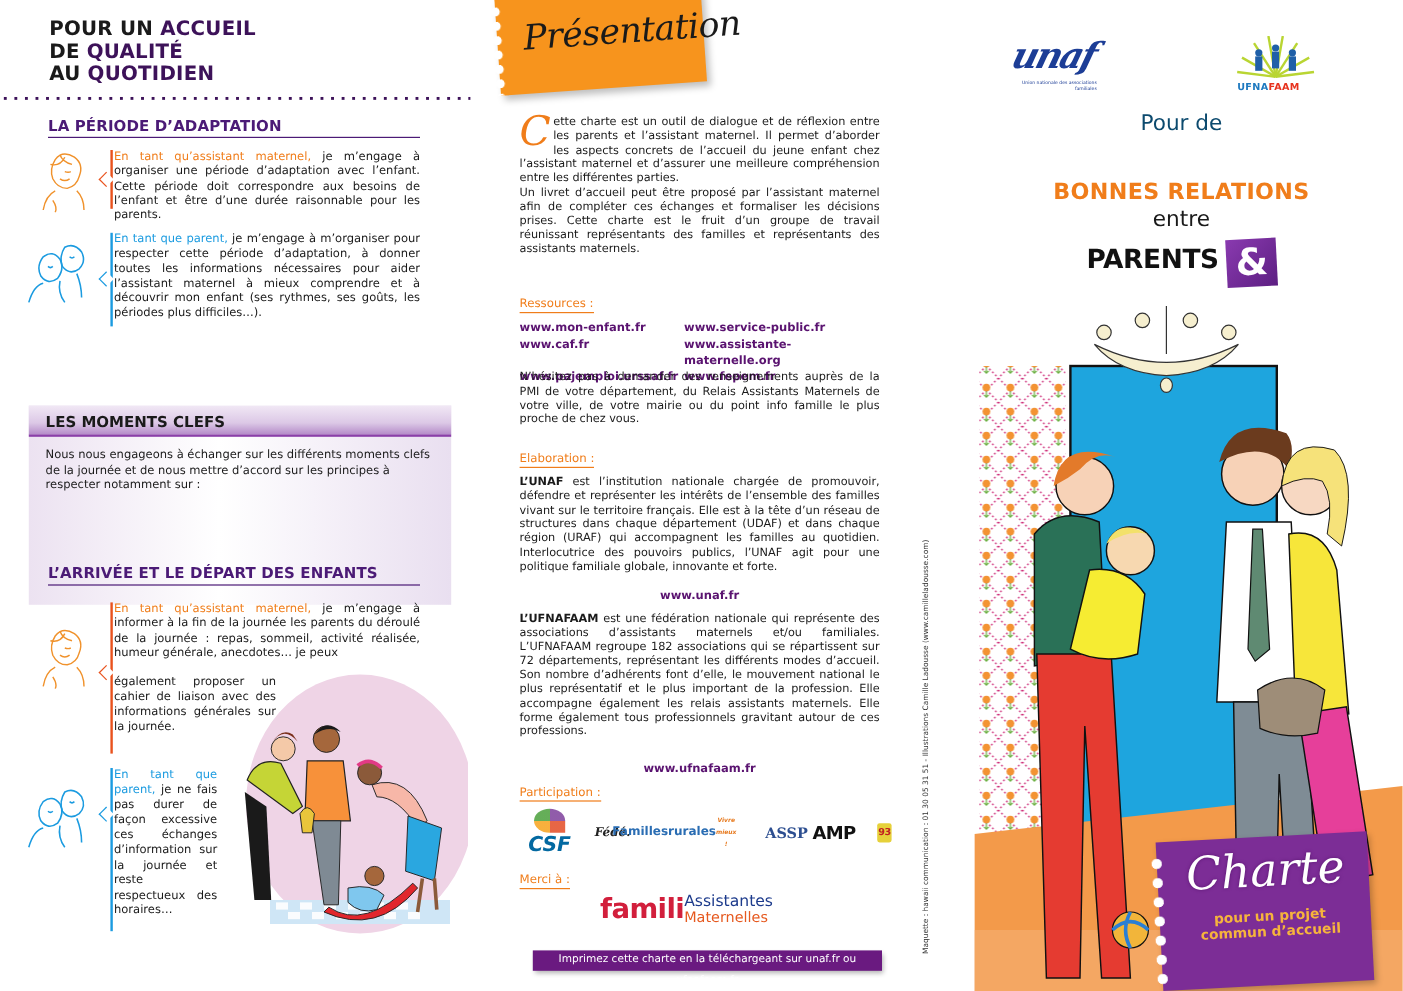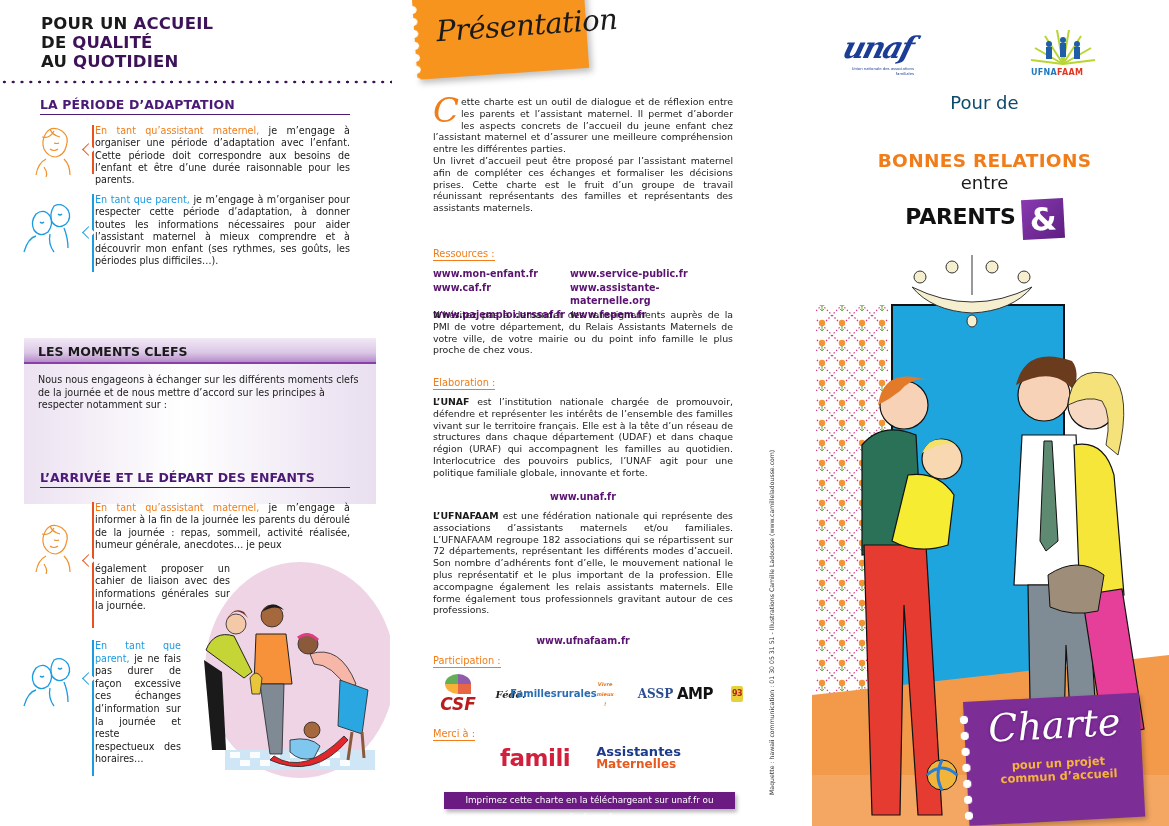--- a/index.html
+++ b/index.html
@@ -55,34 +55,34 @@
   .p2-text { position: absolute; left: 433px; width: 300px; font-size: 9.4px; line-height: 11.8px; text-align: justify; }
   .dropcap { float: left; font-family: "DejaVu Serif", serif; font-style: italic; font-size: 34px; line-height: 28px;
              color: #f07d1a; margin: 0 2px 0 0; }
   .sub-head { position: absolute; left: 433px; font-size: 9.8px; color: #f07d1a; border-bottom: 1.2px solid #f07d1a; padding-bottom: 1px; }
   .links { position: absolute; left: 433px; top: 267px; width: 310px; display: grid; grid-template-columns: 137px 170px;
            font-size: 9.6px; line-height: 13.6px; color: #5a1370; font-weight: bold; }
   .link-center { position: absolute; left: 433px; width: 300px; text-align: center; font-size: 9.6px; font-weight: bold; color: #5a1370; }
   .p2-text b { font-weight: bold; }
   .logos-row { position: absolute; left: 433px; top: 670px; width: 310px; height: 48px; display: flex; align-items: center; justify-content: space-between; }
   .logo { font-weight: bold; font-size: 12px; display: flex; align-items: center; justify-content: center; }
-  .logo-csf { width: 50px; height: 44px; color: #b91c1c; font-size: 17px; font-style: italic; position: relative; align-items: center; }
+  .logo-csf { width: 50px; height: 44px; color: #0369a1; font-size: 17px; font-style: italic; position: relative; align-items: center; }
   .logo-csf::before { content: ""; position: absolute; top: 2px; left: 12px; width: 26px; height: 20px; border-radius: 50% 50% 0 50%;
                       background: conic-gradient(#7d3f9b 0 25%, #e34b24 0 50%, #f7a21b 0 75%, #4aa03b 0); opacity: .85; }
   .logo-csf span { position: relative; top: 10px; }
   .logo-rf { width: 52px; height: 40px; font-size: 10px; color: #222; font-family: "DejaVu Serif", serif; font-style: italic; }
   .logo-fr { width: 48px; color: #2a6db3; font-size: 10px; line-height: 10px; text-align: center; flex-direction: row; }
   .logo-fr small { color: #e77a1f; font-size: 5px; font-style: italic; }
   .logo-assp { width: 40px; color: #2c4e90; font-size: 12px; font-family: "DejaVu Serif", serif; margin-left: 48px; }
   .logo-amp { width: 66px; font-size: 15px; color: #111; letter-spacing: -0.5px; gap: 16px; }
   .logo-amp i { display: inline-block; width: 22px; height: 16px; background: #e6d13a; margin-left: 2px; border-radius: 2px;
                 font-size: 8px; color: #c02020; font-style: normal; text-align: center; line-height: 16px; }
-  .logos-row2 { position: absolute; left: 500px; top: 745px; display: flex; gap: 26px; align-items: center; }
+  .logos-row2 { position: absolute; left: 500px; top: 745px; display: flex; gap: 0; align-items: center; }
   .logo-famili { font-size: 23px; color: #d21f3c; font-weight: bold; letter-spacing: -0.5px; }
-  .logo-am { display: flex; flex-direction: column; line-height: 12px; font-weight: bold; }
+  .logo-am { display: flex; flex-direction: column; line-height: 12px; font-weight: normal; }
   .logo-am .a { color: #1d3b8c; font-size: 13px; }
   .logo-am .m { color: #e6591f; font-size: 12px; }
   .download-bar { position: absolute; left: 444px; top: 792px; width: 291px; height: 17px; background: #6a1a80;
                   color: #fff; font-size: 8.8px; line-height: 17px; text-align: center; box-shadow: 2px 3px 4px rgba(0,0,0,0.3); }
   .credit { position: absolute; left: 768px; top: 795px; transform: rotate(-90deg); transform-origin: left top;
             font-size: 6.2px; white-space: nowrap; color: #333; width: 300px; }
 
   
   .unaf-logo { position: absolute; left: 844px; top: 30px; width: 100px; height: 52px; }
   .unaf-logo .script { font-family: "DejaVu Serif", serif; font-style: italic; font-weight: bold; font-size: 30px; color: #1c3d96;

